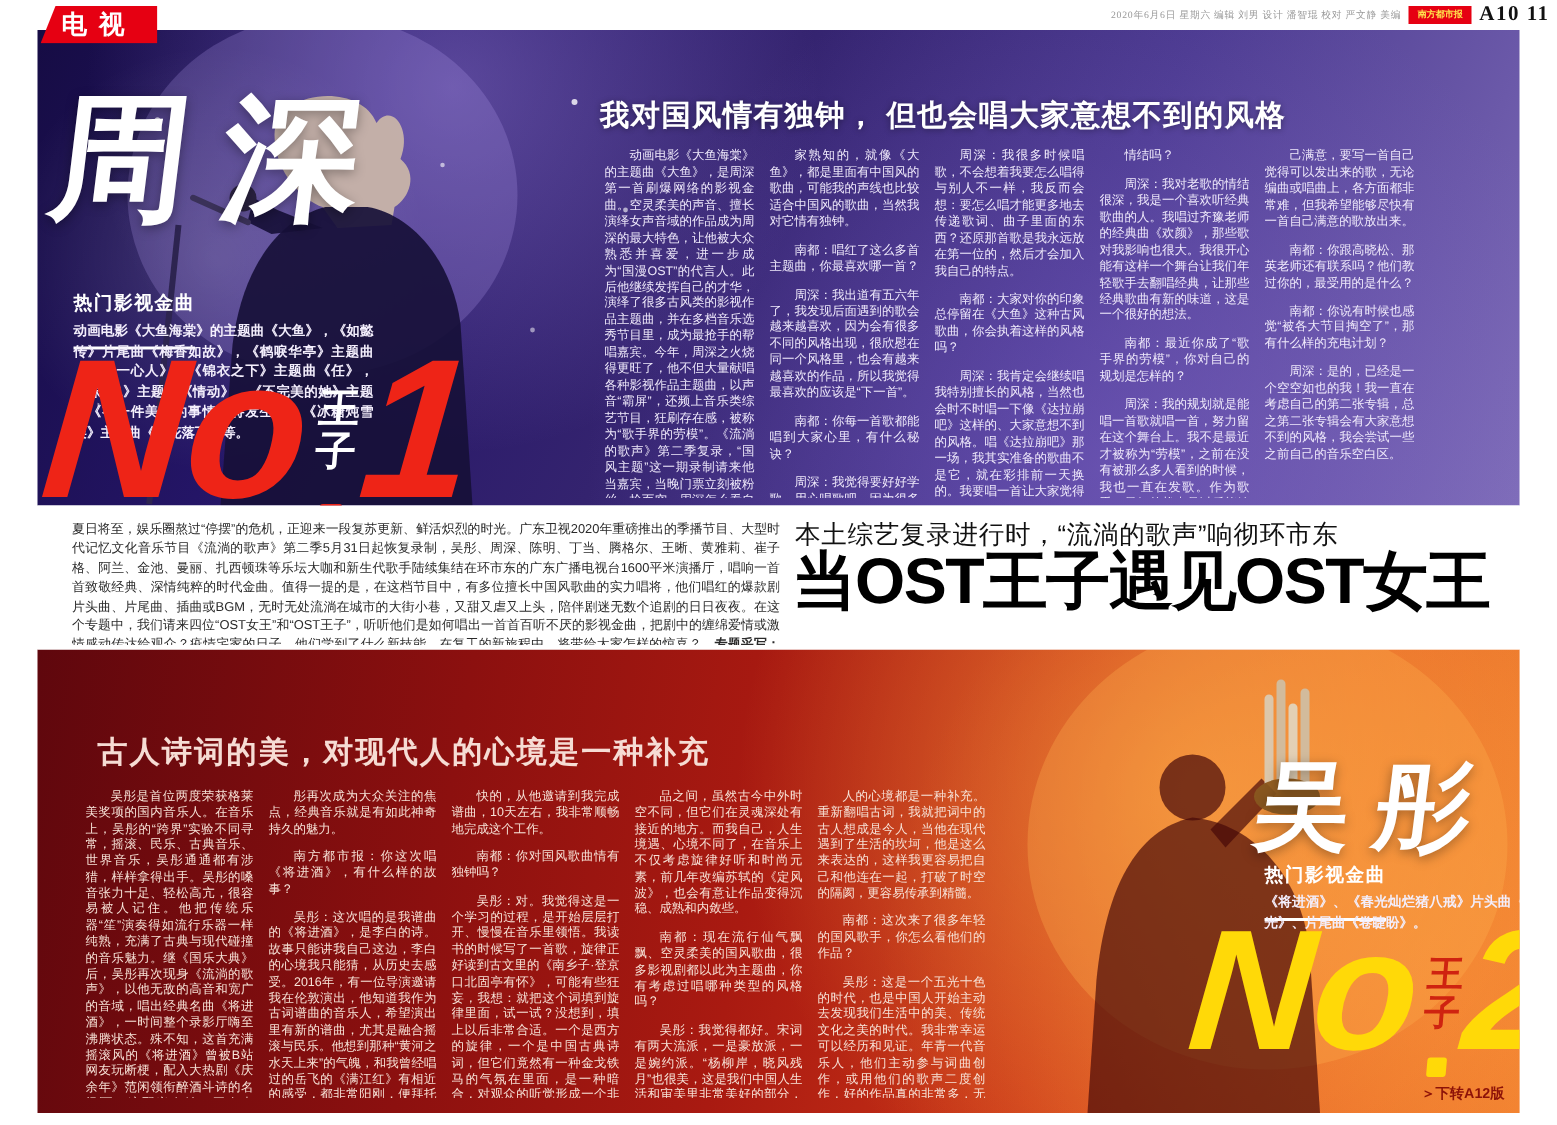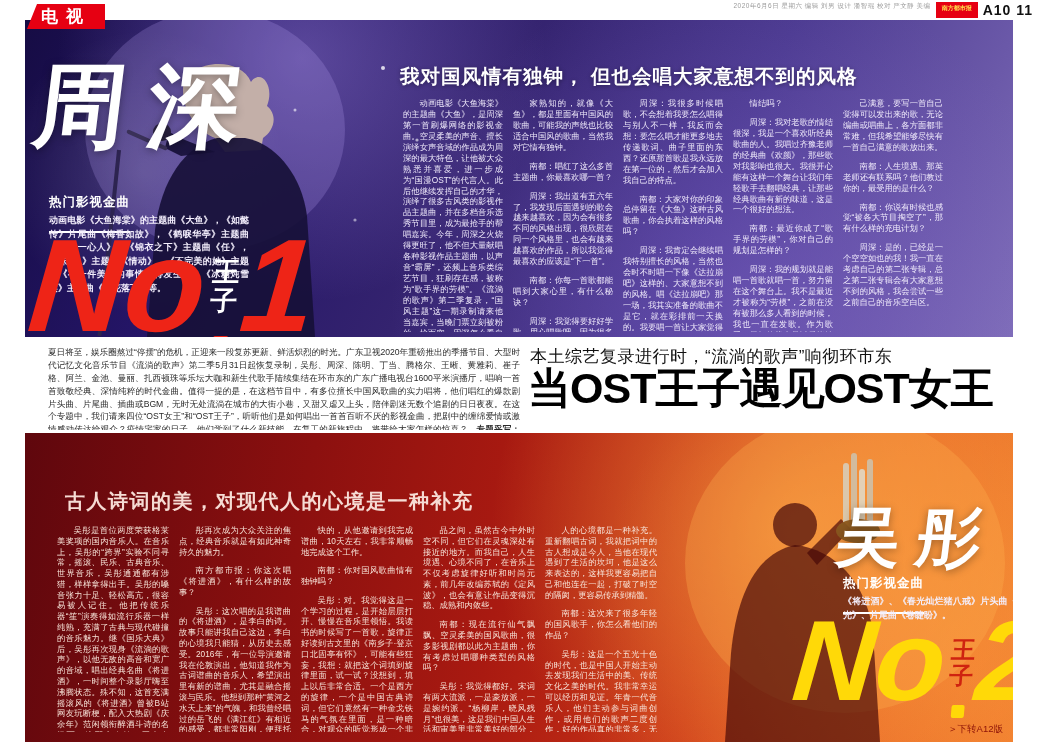--- a/index.html
+++ b/index.html
@@ -3,21 +3,21 @@
 <meta charset="utf-8">
 <style>
   html,body{margin:0;padding:0;background:#e9e9e9;}
   #page{position:relative;width:1038px;height:750px;background:#fff;overflow:hidden;
         font-family:"Liberation Sans","DejaVu Sans",sans-serif;}
   
   #topbar{position:absolute;top:0;left:0;width:1038px;height:20px;background:#fff;z-index:5;}
   #tv-tag{position:absolute;left:27px;top:4px;width:78px;height:25px;background:#e60012;
           color:#fff;font-size:17px;font-weight:900;letter-spacing:8px;line-height:25px;
           text-align:center;z-index:6;clip-path:polygon(10px 0,100% 0,100% 100%,0 100%);}
-  #masthead{position:absolute;right:5px;top:2px;display:flex;gap:5px;z-index:6;}
+  #masthead{position:absolute;right:5px;top:2px;display:flex;align-items:center;gap:5px;z-index:6;font-family:Liberation Serif, serif;}
   .credits{font-size:6.5px;color:#9a9a9a;letter-spacing:.5px;}
   .badge{background:#e60012;color:#ffe34d;font-size:6px;font-weight:bold;padding:2px 6px;line-height:8px;}
   .pageno{font-size:14px;font-weight:900;color:#111;letter-spacing:1px;}
   
   #top-section{position:absolute;left:25px;top:20px;width:988px;height:317px;overflow:hidden;
     background:
       radial-gradient(circle at 12% 48%, rgba(255,255,255,.16), transparent 16%),
       radial-gradient(circle at 28% 12%, rgba(175,150,240,.38), transparent 32%),
       radial-gradient(circle at 72% 92%, rgba(130,100,210,.40), transparent 45%),
       linear-gradient(115deg,#160c44 0%,#241566 22%,#34236f 45%,#4b3a8f 68%,#6b59a9 88%,#7f6eb8 100%);}
@@ -70,21 +70,21 @@
   #bcol0{left:32px}#bcol1{left:154px}#bcol2{left:276px}#bcol3{left:398px}#bcol4{left:520px}
   #wu-name{left:812px;top:72px;font-size:64px;letter-spacing:16px;}
   #wu-label{left:818px;top:142px;}
   #wu-songs{left:818px;top:162px;width:192px;}
   #rank2{left:768px;top:178px;}
   #rank2 .no,#rank2 .digit{font-size:114px;color:#ffd908;}
   #rank2 .crown{margin:26px 2px 0 5px;height:88px;}
   #rank2 .crown span{color:#cf2310;font-size:24px;}
   #rank2 .dot{width:13px;height:13px;background:#ffd908;margin-top:16px;}
   #continuation{position:absolute;right:10px;bottom:6px;z-index:3;color:#8d1208;
-                font-size:9.5px;font-weight:400;}
+                font-size:9.5px;font-weight:700;}
 </style>
 </head>
 <body>
 
 <div id="page">
 
   <div id="topbar"></div>
   <div id="tv-tag">电视</div>
   <div id="masthead">
     <span class="credits">2020年6月6日 星期六  编辑 刘男  设计 潘智琨  校对 严文静  美编</span>
@@ -140,21 +140,21 @@
         <p>周深：我肯定会继续唱我特别擅长的风格，当然也会时不时唱一下像《达拉崩吧》这样的、大家意想不到的风格。唱《达拉崩吧》那一场，我其实准备的歌曲不是它，就在彩排前一天换的。我要唱一首让大家觉得有趣、又能更立体认识我的歌，就选了《达拉崩吧》，包括中间那一段《极乐净土》的舞唱也是临时加进去的，一切都是缘分所至。</p>
       </div>
     <div class="col" id="tcol3">
         <p>情结吗？</p>
         <p>周深：我对老歌的情结很深，我是一个喜欢听经典歌曲的人。我唱过齐豫老师的经典曲《欢颜》，那些歌对我影响也很大。我很开心能有这样一个舞台让我们年轻歌手去翻唱经典，让那些经典歌曲有新的味道，这是一个很好的想法。</p>
         <p>南都：最近你成了“歌手界的劳模”，你对自己的规划是怎样的？</p>
         <p>周深：我的规划就是能唱一首歌就唱一首，努力留在这个舞台上。我不是最近才被称为“劳模”，之前在没有被那么多人看到的时候，我也一直在发歌。作为歌手，最好的状态是以后能够更多地去选择自己喜欢的歌曲，作更好的演绎。</p>
       </div>
     <div class="col" id="tcol4">
         <p>己满意，要写一首自己觉得可以发出来的歌，无论编曲或唱曲上，各方面都非常难，但我希望能够尽快有一首自己满意的歌放出来。</p>
-        <p>南都：人生境遇、那英老师还有联系吗？他们教过你的，最受用的是什么？</p>
+        <p>南都：你跟高晓松、那英老师还有联系吗？他们教过你的，最受用的是什么？</p>
         <p>南都：你说有时候也感觉“被各大节目掏空了”，那有什么样的充电计划？</p>
         <p>周深：是的，已经是一个空空如也的我！我一直在考虑自己的第二张专辑，总之第二张专辑会有大家意想不到的风格，我会尝试一些之前自己的音乐空白区。</p>
       </div>
   </div>
 
   <div id="middle">
     <div id="intro">
       <span>夏日将至，娱乐圈熬过“停摆”的危机，正迎来一段复苏更新、鲜活炽烈的时光。广东卫视2020年重磅推出的季播节目、大型时代记忆文化音乐节目《流淌的歌声》第二季5月31日起恢复录制，吴彤、周深、陈明、丁当、腾格尔、王晰、黄雅莉、崔子格、阿兰、金池、曼丽、扎西顿珠等乐坛大咖和新生代歌手陆续集结在环市东的广东广播电视台1600平米演播厅，唱响一首首致敬经典、深情纯粹的时代金曲。值得一提的是，在这档节目中，有多位擅长中国风歌曲的实力唱将，他们唱红的爆款剧片头曲、片尾曲、插曲或BGM，无时无处流淌在城市的大街小巷，又甜又虐又上头，陪伴剧迷无数个追剧的日日夜夜。在这个专题中，我们请来四位“OST女王”和“OST王子”，听听他们是如何唱出一首首百听不厌的影视金曲，把剧中的缠绵爱情或激情感动传达给观众？疫情宅家的日子，他们学到了什么新技能，在复工的新旅程中，将带给大家怎样的惊喜？</span>
       <span class="byline">专题采写：南都记者 蔡丽怡 实习生 杨昱可</span>
     </div>

